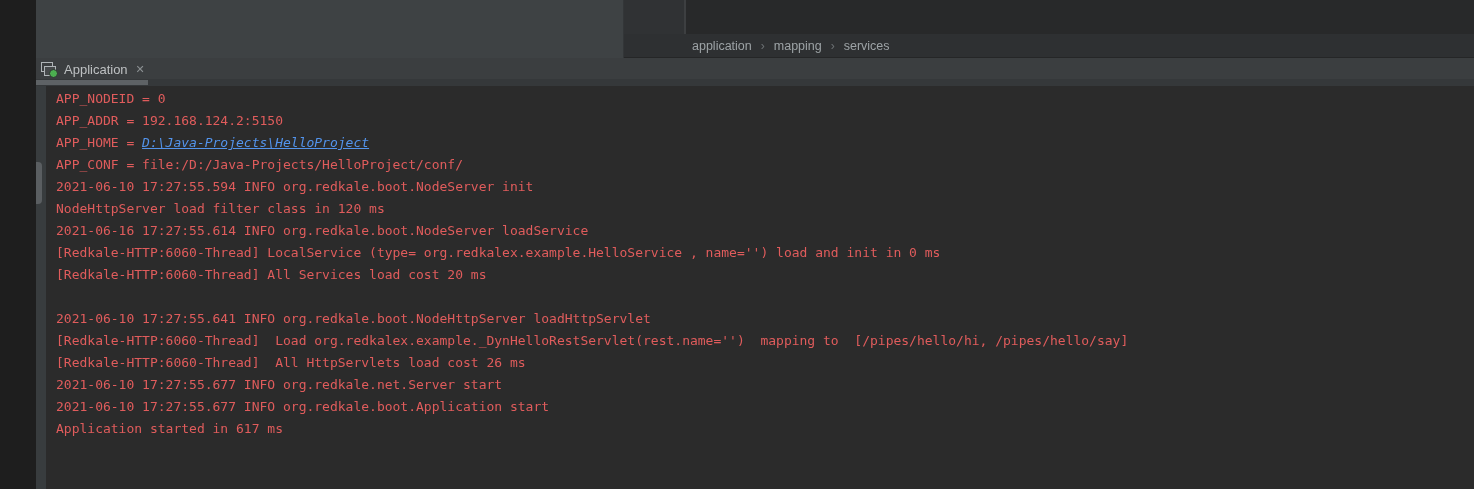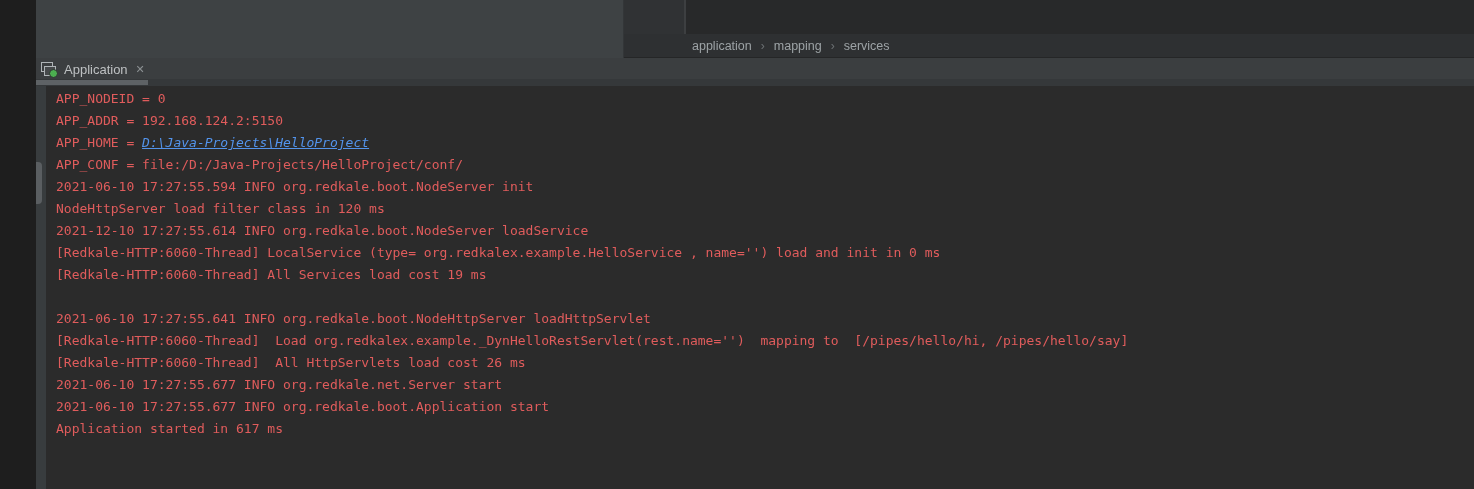--- a/index.html
+++ b/index.html
@@ -87,23 +87,23 @@
     <div class="console-gutter">
       <div class="gutter-pill"></div>
     </div>
     <div class="console-output">
         <div class="console-line"><span class="seg-err">APP_NODEID = 0</span></div>
         <div class="console-line"><span class="seg-err">APP_ADDR = 192.168.124.2:5150</span></div>
         <div class="console-line"><span class="seg-err">APP_HOME = </span><span class="seg-link">D:\Java-Projects\HelloProject</span></div>
         <div class="console-line"><span class="seg-err">APP_CONF = file:/D:/Java-Projects/HelloProject/conf/</span></div>
         <div class="console-line"><span class="seg-err">2021-06-10 17:27:55.594 INFO org.redkale.boot.NodeServer init</span></div>
         <div class="console-line"><span class="seg-err">NodeHttpServer load filter class in 120 ms</span></div>
-        <div class="console-line"><span class="seg-err">2021-12-10 17:27:55.614 INFO org.redkale.boot.NodeServer loadService</span></div>
+        <div class="console-line"><span class="seg-err">2021-06-16 17:27:55.614 INFO org.redkale.boot.NodeServer loadService</span></div>
         <div class="console-line"><span class="seg-err">[Redkale-HTTP:6060-Thread] LocalService (type= org.redkalex.example.HelloService , name='') load and init in 0 ms</span></div>
-        <div class="console-line"><span class="seg-err">[Redkale-HTTP:6060-Thread] All Services load cost 19 ms</span></div>
+        <div class="console-line"><span class="seg-err">[Redkale-HTTP:6060-Thread] All Services load cost 20 ms</span></div>
         <div class="console-line"> </div>
         <div class="console-line"><span class="seg-err">2021-06-10 17:27:55.641 INFO org.redkale.boot.NodeHttpServer loadHttpServlet</span></div>
         <div class="console-line"><span class="seg-err">[Redkale-HTTP:6060-Thread]  Load org.redkalex.example._DynHelloRestServlet(rest.name='')  mapping to  [/pipes/hello/hi, /pipes/hello/say]</span></div>
         <div class="console-line"><span class="seg-err">[Redkale-HTTP:6060-Thread]  All HttpServlets load cost 26 ms</span></div>
         <div class="console-line"><span class="seg-err">2021-06-10 17:27:55.677 INFO org.redkale.net.Server start</span></div>
         <div class="console-line"><span class="seg-err">2021-06-10 17:27:55.677 INFO org.redkale.boot.Application start</span></div>
         <div class="console-line"><span class="seg-err">Application started in 617 ms</span></div>
       </div>
   </div>
 

